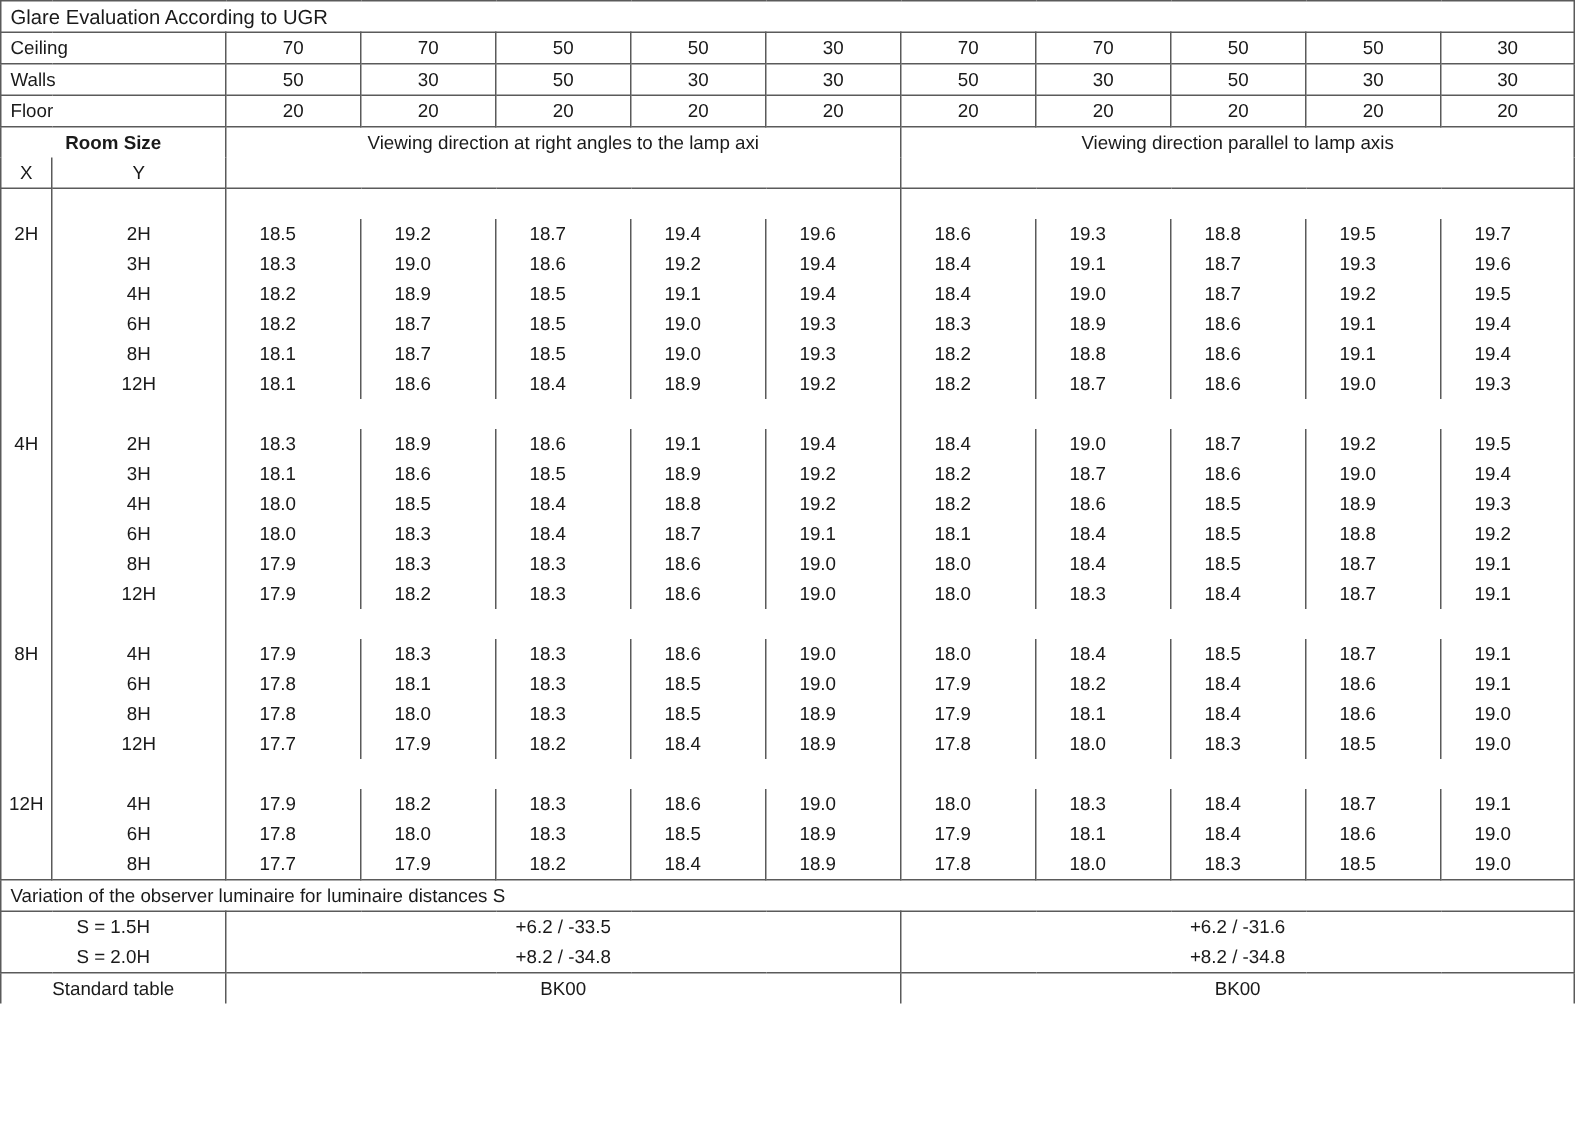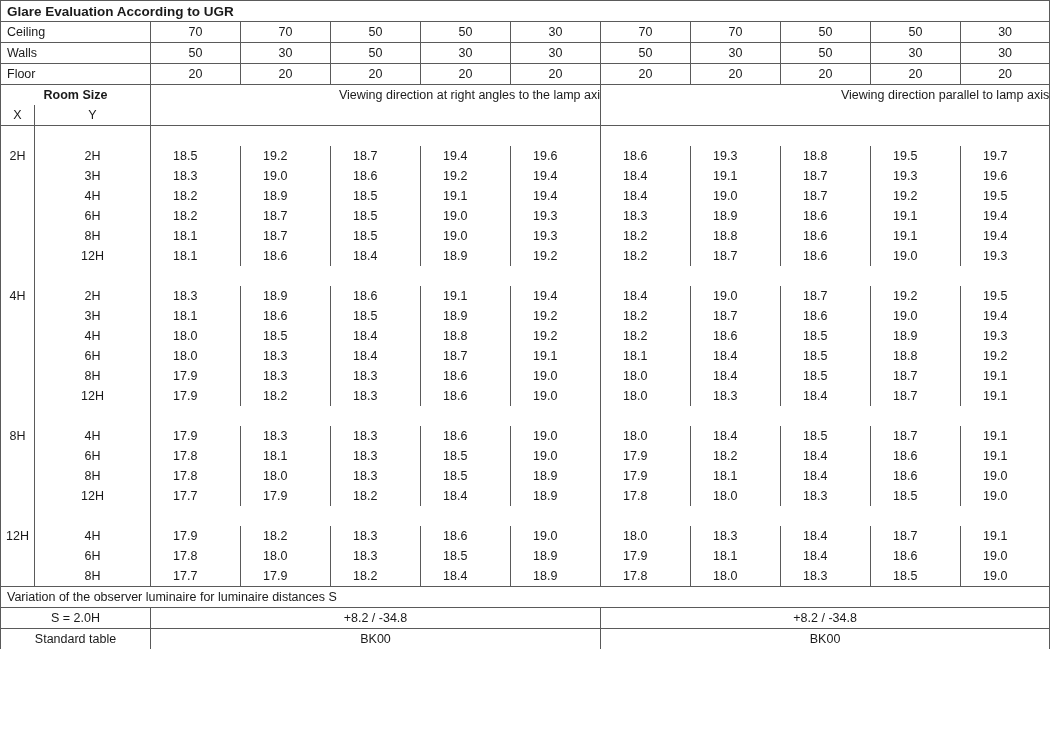--- a/index.html
+++ b/index.html
@@ -26,21 +26,21 @@
     font-size: 12.5px;
   }
   table.ugr td {
     border: 1px solid #5a5a5a;
     padding: 0;
     height: 20px;
     vertical-align: middle;
     white-space: nowrap;
   }
   .title-cell {
-    font-weight: bold;
+    font-weight: normal;
     font-size: 13.5px;
     padding-left: 6px !important;
     height: 22px;
   }
   .nb-t { border-top: none !important; }
   .nb-b { border-bottom: none !important; }
   .lbl {
     padding-left: 6px !important;
     text-align: left;
   }
@@ -50,21 +50,21 @@
     padding-left: 22px !important;
   }
   .rowlabel-x {
     text-align: center;
   }
   .rowlabel-y {
     text-align: center;
   }
   .spacer-row td { height: 13px; }
   .hdr-group {
-    text-align: right;
+    text-align: center;
   }
   .roomsize-head {
     text-align: center;
     font-weight: bold;
   }
   .footer-note {
     font-size: 12.5px;
     padding-left: 6px !important;
     padding-right: 6px !important;
     height: 24px;
@@ -442,20 +442,25 @@
         <td class="val nb-t">18.0</td>
         <td class="val nb-t">18.3</td>
         <td class="val nb-t">18.5</td>
         <td class="val nb-t">19.0</td>
       </tr>
 
       <tr>
         <td class="varhead" colspan="12">Variation of the observer luminaire for luminaire distances S</td>
       </tr>
       <tr>
+        <td class="ctr nb-t nb-b" colspan="2">S = 1.5H</td>
+        <td class="ctr nb-t nb-b" colspan="5">+6.2 / -33.5</td>
+        <td class="ctr nb-t nb-b" colspan="5">+6.2 / -31.6</td>
+      </tr>
+      <tr>
         <td class="ctr nb-t" colspan="2">S = 2.0H</td>
         <td class="ctr nb-t" colspan="5">+8.2 / -34.8</td>
         <td class="ctr nb-t" colspan="5">+8.2 / -34.8</td>
       </tr>
 
       <tr>
         <td class="ctr nb-b" colspan="2">Standard table</td>
         <td class="ctr nb-b" colspan="5">BK00</td>
         <td class="ctr nb-b" colspan="5">BK00</td>
       </tr>

